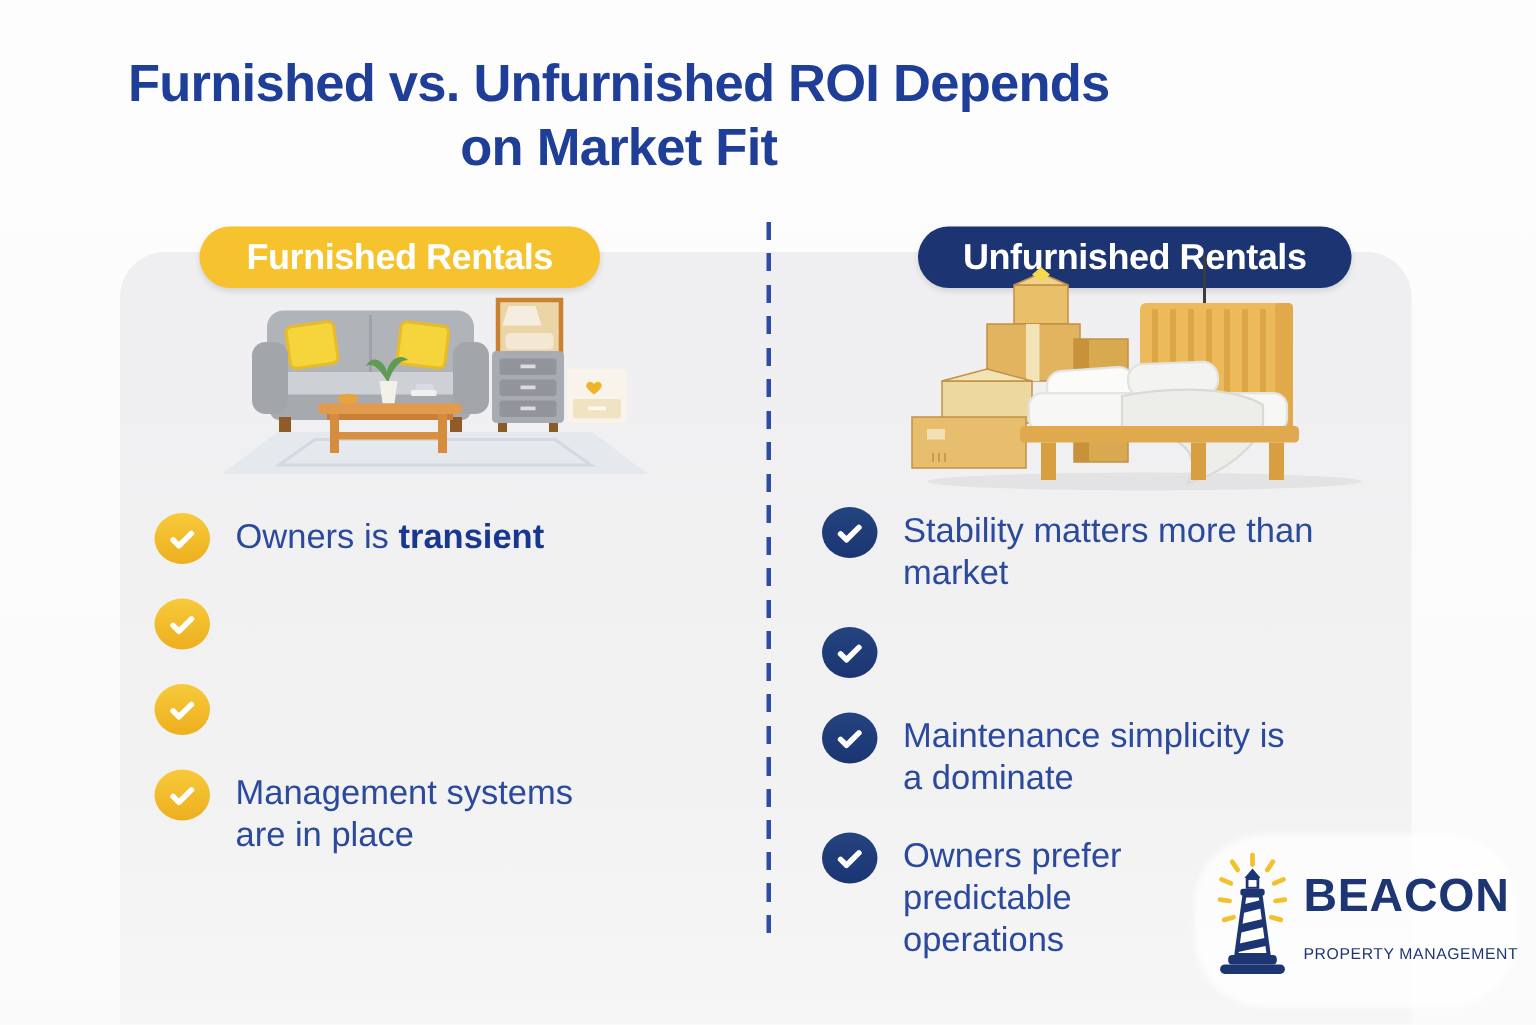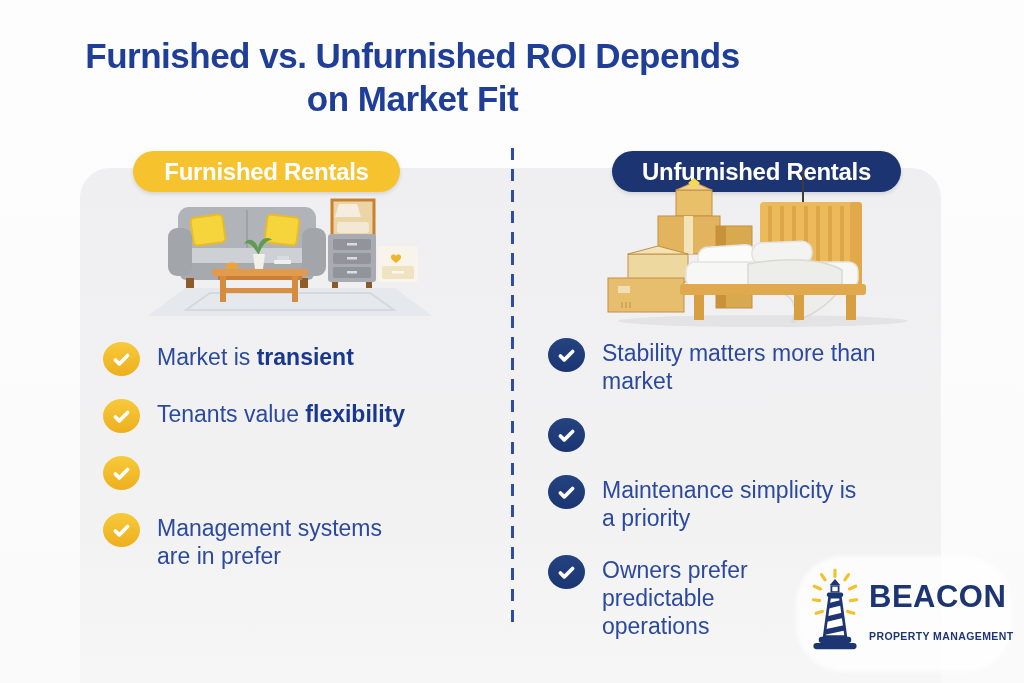--- a/index.html
+++ b/index.html
@@ -63,21 +63,21 @@
 
   
   .logo-blob {
     position:absolute; left:796px; top:556px; width:216px; height:116px;
     background:rgba(255,255,255,0.75); border-radius:48px; filter:blur(2px);
   }
   .logo { position:absolute; left:808px; top:568px; display:flex; align-items:center; gap:7px; }
   .logo-light { width:54px; height:86px; }
   .logo-text { display:flex; flex-direction:column; }
   .logo-name { font-size:31px; font-weight:700; letter-spacing:0.5px; color:#1D3673; line-height:1; }
-  .logo-sub  { font-size:10.5px; font-weight:700; letter-spacing:0.4px; color:#1D3673; margin-top:18px; }
+  .logo-sub  { font-size:10.5px; font-weight:400; letter-spacing:0.4px; color:#1D3673; margin-top:18px; }
 </style>
 </head>
 <body>
 
 <div class="canvas">
 
   <h1 class="title">Furnished vs. Unfurnished ROI Depends
 on Market Fit</h1>
 
   <div class="panel"></div>
@@ -192,45 +192,44 @@
     </g>
   </svg>
 
   <div class="list list-left">
     <div class="item">
       <span class="chk chk-yellow">
         <svg viewBox="0 0 24 24">
             <path d="M5 12.5l4.5 4.5L19 7.5" stroke="#fff" stroke-width="4.2" fill="none" stroke-linecap="round" stroke-linejoin="round"></path>
           </svg>
       </span>
-      <span class="txt"><span>Market is </span><b>transient</b></span>
+      <span class="txt"><span>Owners is </span><b>transient</b></span>
     </div>
     <div class="item">
       <span class="chk chk-yellow">
         <svg viewBox="0 0 24 24">
             <path d="M5 12.5l4.5 4.5L19 7.5" stroke="#fff" stroke-width="4.2" fill="none" stroke-linecap="round" stroke-linejoin="round"></path>
           </svg>
       </span>
-      <span class="txt"><span>Tenants value </span><b>flexibility</b></span>
     </div>
     <div class="item">
       <span class="chk chk-yellow">
         <svg viewBox="0 0 24 24">
             <path d="M5 12.5l4.5 4.5L19 7.5" stroke="#fff" stroke-width="4.2" fill="none" stroke-linecap="round" stroke-linejoin="round"></path>
           </svg>
       </span>
     </div>
     <div class="item">
       <span class="chk chk-yellow">
         <svg viewBox="0 0 24 24">
             <path d="M5 12.5l4.5 4.5L19 7.5" stroke="#fff" stroke-width="4.2" fill="none" stroke-linecap="round" stroke-linejoin="round"></path>
           </svg>
       </span>
       <span class="txt"><span>Management systems
-are in prefer</span></span>
+are in place</span></span>
     </div>
   </div>
 
   <div class="list list-right">
     <div class="item">
       <span class="chk chk-navy">
         <svg viewBox="0 0 24 24">
             <path d="M5 12.5l4.5 4.5L19 7.5" stroke="#fff" stroke-width="4.2" fill="none" stroke-linecap="round" stroke-linejoin="round"></path>
           </svg>
       </span>
@@ -244,21 +243,21 @@
           </svg>
       </span>
     </div>
     <div class="item">
       <span class="chk chk-navy">
         <svg viewBox="0 0 24 24">
             <path d="M5 12.5l4.5 4.5L19 7.5" stroke="#fff" stroke-width="4.2" fill="none" stroke-linecap="round" stroke-linejoin="round"></path>
           </svg>
       </span>
       <span class="txt"><span>Maintenance simplicity is
-a priority</span></span>
+a dominate</span></span>
     </div>
     <div class="item">
       <span class="chk chk-navy">
         <svg viewBox="0 0 24 24">
             <path d="M5 12.5l4.5 4.5L19 7.5" stroke="#fff" stroke-width="4.2" fill="none" stroke-linecap="round" stroke-linejoin="round"></path>
           </svg>
       </span>
       <span class="txt"><span>Owners prefer
 predictable
 operations</span></span>

